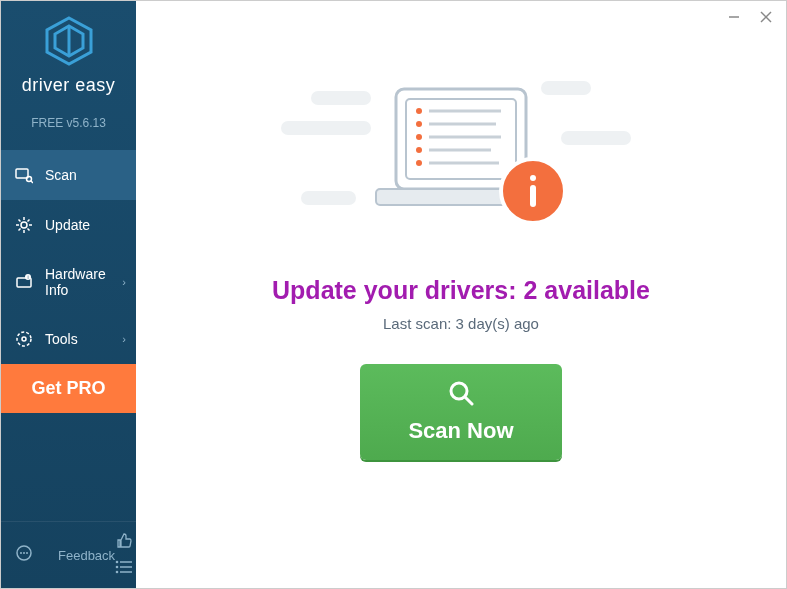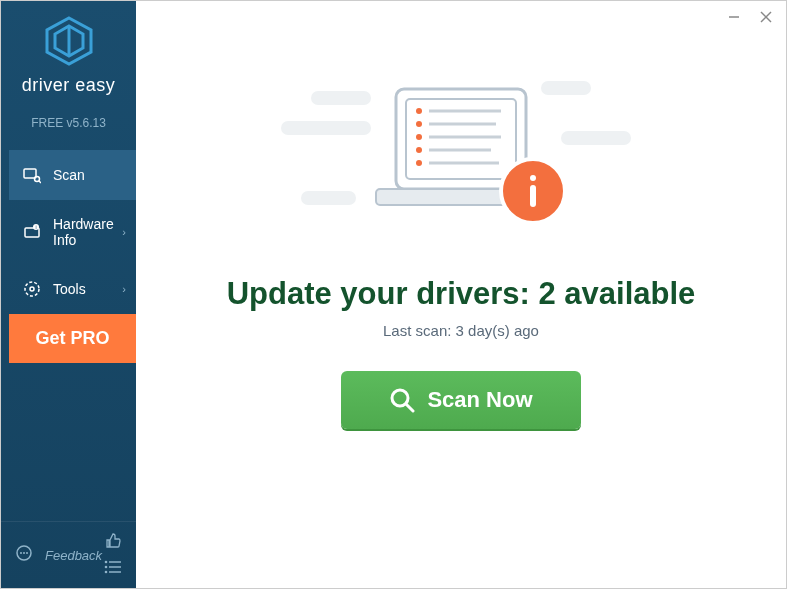--- a/index.html
+++ b/index.html
@@ -2,37 +2,37 @@
 <html><head>
   <meta charset="utf-8">
   <style>
     * { margin: 0; padding: 0; box-sizing: border-box; font-family: 'Segoe UI', Arial, sans-serif; }
     body { width: 787px; height: 589px; display: flex; background: #fff; border: 1px solid #ccc; overflow: hidden; }
     .sidebar { width: 135px; background: linear-gradient(180deg, #1a4d6e 0%, #15425f 100%); display: flex; flex-direction: column; color: #fff; }
     .logo-area { padding: 15px 0 10px; text-align: center; }
     .logo-icon { margin: 0 auto 5px; }
     .brand-name { font-size: 18px; font-weight: 300; letter-spacing: 0.5px; }
     .version { font-size: 12px; color: #8fb3c9; margin-top: 20px; }
-    .nav { margin-top: 10px; padding-left: 8px; }
+    .nav { margin-top: 10px; }
     .nav-item { display: flex; align-items: center; padding: 16px 14px; cursor: pointer; position: relative; font-size: 14px; }
     .nav-item.active { background: #2a6186; }
     .nav-item .icon { width: 18px; height: 18px; margin-right: 12px; display: inline-flex; align-items: center; justify-content: center; }
     .nav-item .chevron { position: absolute; right: 10px; font-size: 11px; color: #8fb3c9; }
     .get-pro { background: #ff7a3d; text-align: center; padding: 14px 0; font-size: 18px; font-weight: 600; cursor: pointer; color: #fff; }
     .sidebar-bottom { margin-top: auto; display: flex; align-items: center; padding: 10px 14px; border-top: 1px solid rgba(255,255,255,0.08); }
-    .sidebar-bottom .feedback-label { font-size: 13px; color: #8fb3c9; margin-left: 12px; font-style: italic; }
+    .sidebar-bottom .feedback-label { font-size: 13px; color: #8fb3c9; margin-left: 25px; }
     .sidebar-bottom .right-icons { margin-left: auto; display: flex; flex-direction: column; gap: 6px; }
     .main { flex: 1; position: relative; background: #fff; }
     .titlebar { position: absolute; top: 0; right: 0; display: flex; gap: 4px; padding: 4px 6px; }
     .titlebar button { width: 28px; height: 24px; background: none; border: none; cursor: pointer; color: #888; font-size: 13px; display: flex; align-items: center; justify-content: center; }
     .content { display: flex; flex-direction: column; align-items: center; padding-top: 70px; }
     .illustration { position: relative; width: 320px; height: 180px; margin-bottom: 25px; }
-    .headline { font-size: 31px; font-weight: 700; color: #14532d; margin-bottom: 10px; }
+    .headline { font-size: 25px; font-weight: 700; color: #a21caf; margin-bottom: 10px; }
     .last-scan { font-size: 15px; color: #5a6a7a; margin-bottom: 32px; }
-    .scan-btn { background: linear-gradient(180deg, #5cbb5c 0%, #4eaa4e 100%); border: none; border-radius: 6px; padding: 16px 48px; font-size: 22px; font-weight: 600; color: #fff; cursor: pointer; display: flex; align-items: center; gap: 12px; box-shadow: 0 2px 0 #3e943e; }
+    .scan-btn { background: linear-gradient(180deg, #5cbb5c 0%, #4eaa4e 100%); border: none; border-radius: 6px; padding: 16px 48px; font-size: 22px; font-weight: 600; color: #fff; cursor: pointer; display: flex; align-items: center; gap: 12px; box-shadow: 0 2px 0 #3e943e; flex-direction: column; }
     .scan-btn .mag { display: inline-flex; }
     .cloud { position: absolute; background: #eef1f3; border-radius: 20px; height: 14px; }
   </style>
 </head>
 <body>
 
 <div class="sidebar">
   <div class="logo-area">
     <div class="logo-icon">
       <svg width="56" height="50" viewBox="0 0 56 50">
@@ -48,20 +48,29 @@
   <div class="nav">
     <div class="nav-item active">
       <span class="icon">
         <svg width="18" height="18" viewBox="0 0 18 18">
             <rect x="1" y="3" width="12" height="9" rx="1" fill="none" stroke="#fff" stroke-width="1.5"></rect>
             <circle cx="14" cy="13" r="2.5" fill="none" stroke="#fff" stroke-width="1.5"></circle>
             <line x1="16" y1="15" x2="18" y2="17" stroke="#fff" stroke-width="1.5"></line>
           </svg>
       </span>
       <span>Scan</span>
+    </div>
+    <div class="nav-item">
+      <span class="icon">
+        <svg width="18" height="18" viewBox="0 0 18 18">
+            <circle cx="9" cy="9" r="3" fill="none" stroke="#fff" stroke-width="1.5"></circle>
+            <path d="M9 1v3M9 14v3M1 9h3M14 9h3M3.5 3.5l2 2M12.5 12.5l2 2M14.5 3.5l-2 2M5.5 12.5l-2 2" stroke="#fff" stroke-width="1.5"></path>
+          </svg>
+      </span>
+      <span>Update</span>
     </div>
     <div class="nav-item">
       <span class="icon">
         <svg width="18" height="18" viewBox="0 0 18 18">
             <rect x="2" y="5" width="14" height="9" rx="1" fill="none" stroke="#fff" stroke-width="1.5"></rect>
             <circle cx="13" cy="4" r="3" fill="#fff"></circle>
             <text x="13" y="6" font-size="5" text-anchor="middle" fill="#1a4d6e">i</text>
           </svg>
       </span>
       <span>Hardware Info</span>

